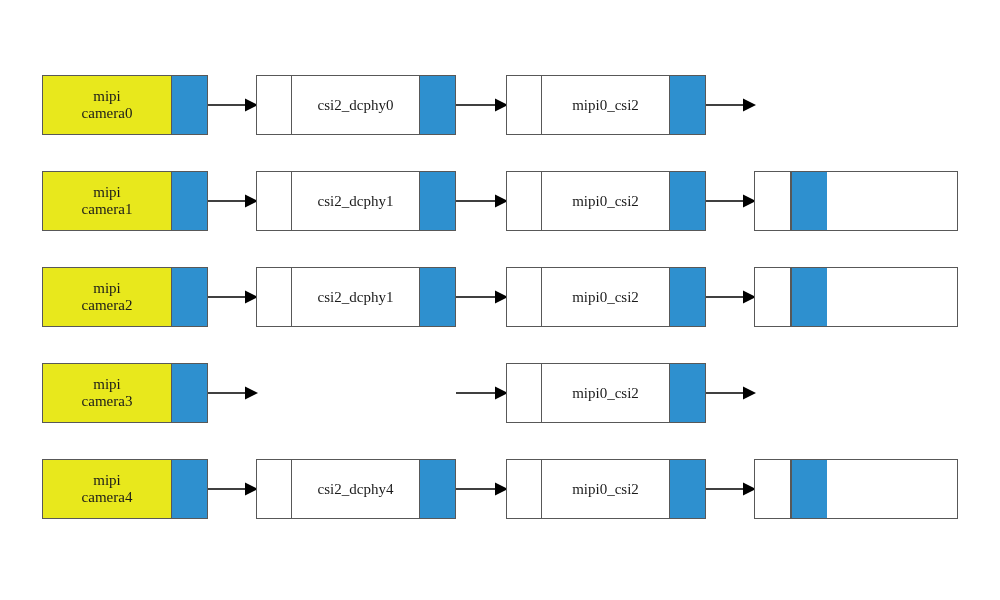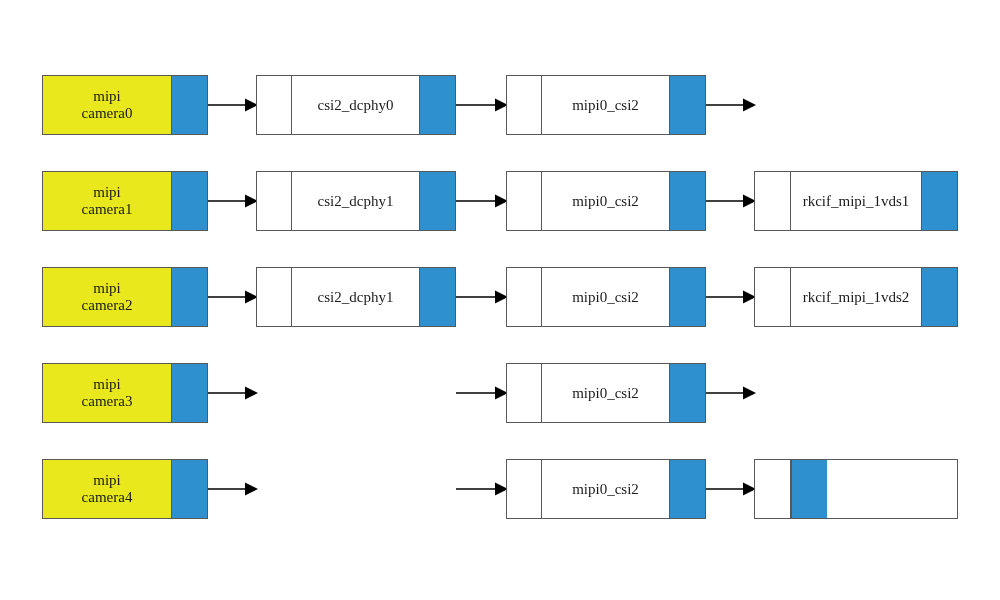--- a/index.html
+++ b/index.html
@@ -193,21 +193,20 @@
         <div class="port-out"></div>
       </div>
       <div class="arrow arrow-3">
         <svg width="50" height="16" viewBox="0 0 50 16">
           <line x1="0" y1="8" x2="38" y2="8" stroke="#000000" stroke-width="1.4"></line>
           <polygon points="37,1.5 50,8 37,14.5" fill="#000000"></polygon>
         </svg>
       </div>
       <div class="node col-vds">
         <div class="port-in"></div>
-        <div class="body">rkcif_mipi_1vds1</div>
         <div class="port-out"></div>
       </div>
     </div>
     <div class="row" style="top: 267px;">
       <div class="node camera col-cam">
         <div class="body">
           <span>
             <span class="cam-label-line">mipi</span>
             <span class="cam-label-line">camera2</span>
           </span>
@@ -237,21 +236,20 @@
         <div class="port-out"></div>
       </div>
       <div class="arrow arrow-3">
         <svg width="50" height="16" viewBox="0 0 50 16">
           <line x1="0" y1="8" x2="38" y2="8" stroke="#000000" stroke-width="1.4"></line>
           <polygon points="37,1.5 50,8 37,14.5" fill="#000000"></polygon>
         </svg>
       </div>
       <div class="node col-vds">
         <div class="port-in"></div>
-        <div class="body">rkcif_mipi_1vds2</div>
         <div class="port-out"></div>
       </div>
     </div>
     <div class="row" style="top: 363px;">
       <div class="node camera col-cam">
         <div class="body">
           <span>
             <span class="cam-label-line">mipi</span>
             <span class="cam-label-line">camera3</span>
           </span>
@@ -291,20 +289,25 @@
           </span>
         </div>
         <div class="port-out"></div>
       </div>
       <div class="arrow arrow-1">
         <svg width="50" height="16" viewBox="0 0 50 16">
           <line x1="0" y1="8" x2="38" y2="8" stroke="#000000" stroke-width="1.4"></line>
           <polygon points="37,1.5 50,8 37,14.5" fill="#000000"></polygon>
         </svg>
       </div>
+      <div class="node col-phy">
+        <div class="port-in"></div>
+        <div class="body">csi2_dcphy4</div>
+        <div class="port-out"></div>
+      </div>
       <div class="arrow arrow-2">
         <svg width="52" height="16" viewBox="0 0 52 16">
           <line x1="0" y1="8" x2="40" y2="8" stroke="#000000" stroke-width="1.4"></line>
           <polygon points="39,1.5 52,8 39,14.5" fill="#000000"></polygon>
         </svg>
       </div>
       <div class="node col-csi">
         <div class="port-in"></div>
         <div class="body">mipi0_csi2</div>
         <div class="port-out"></div>

